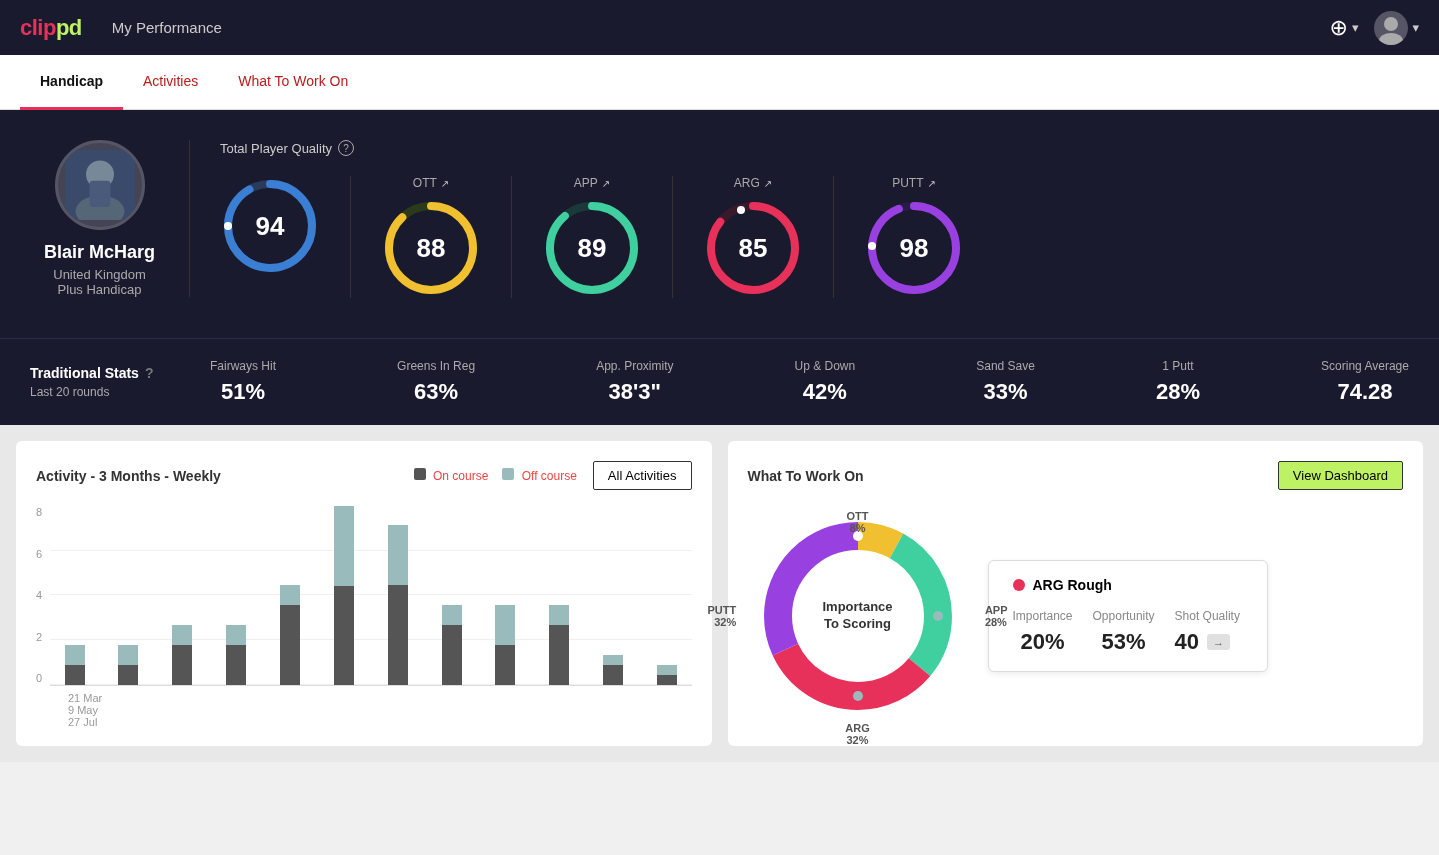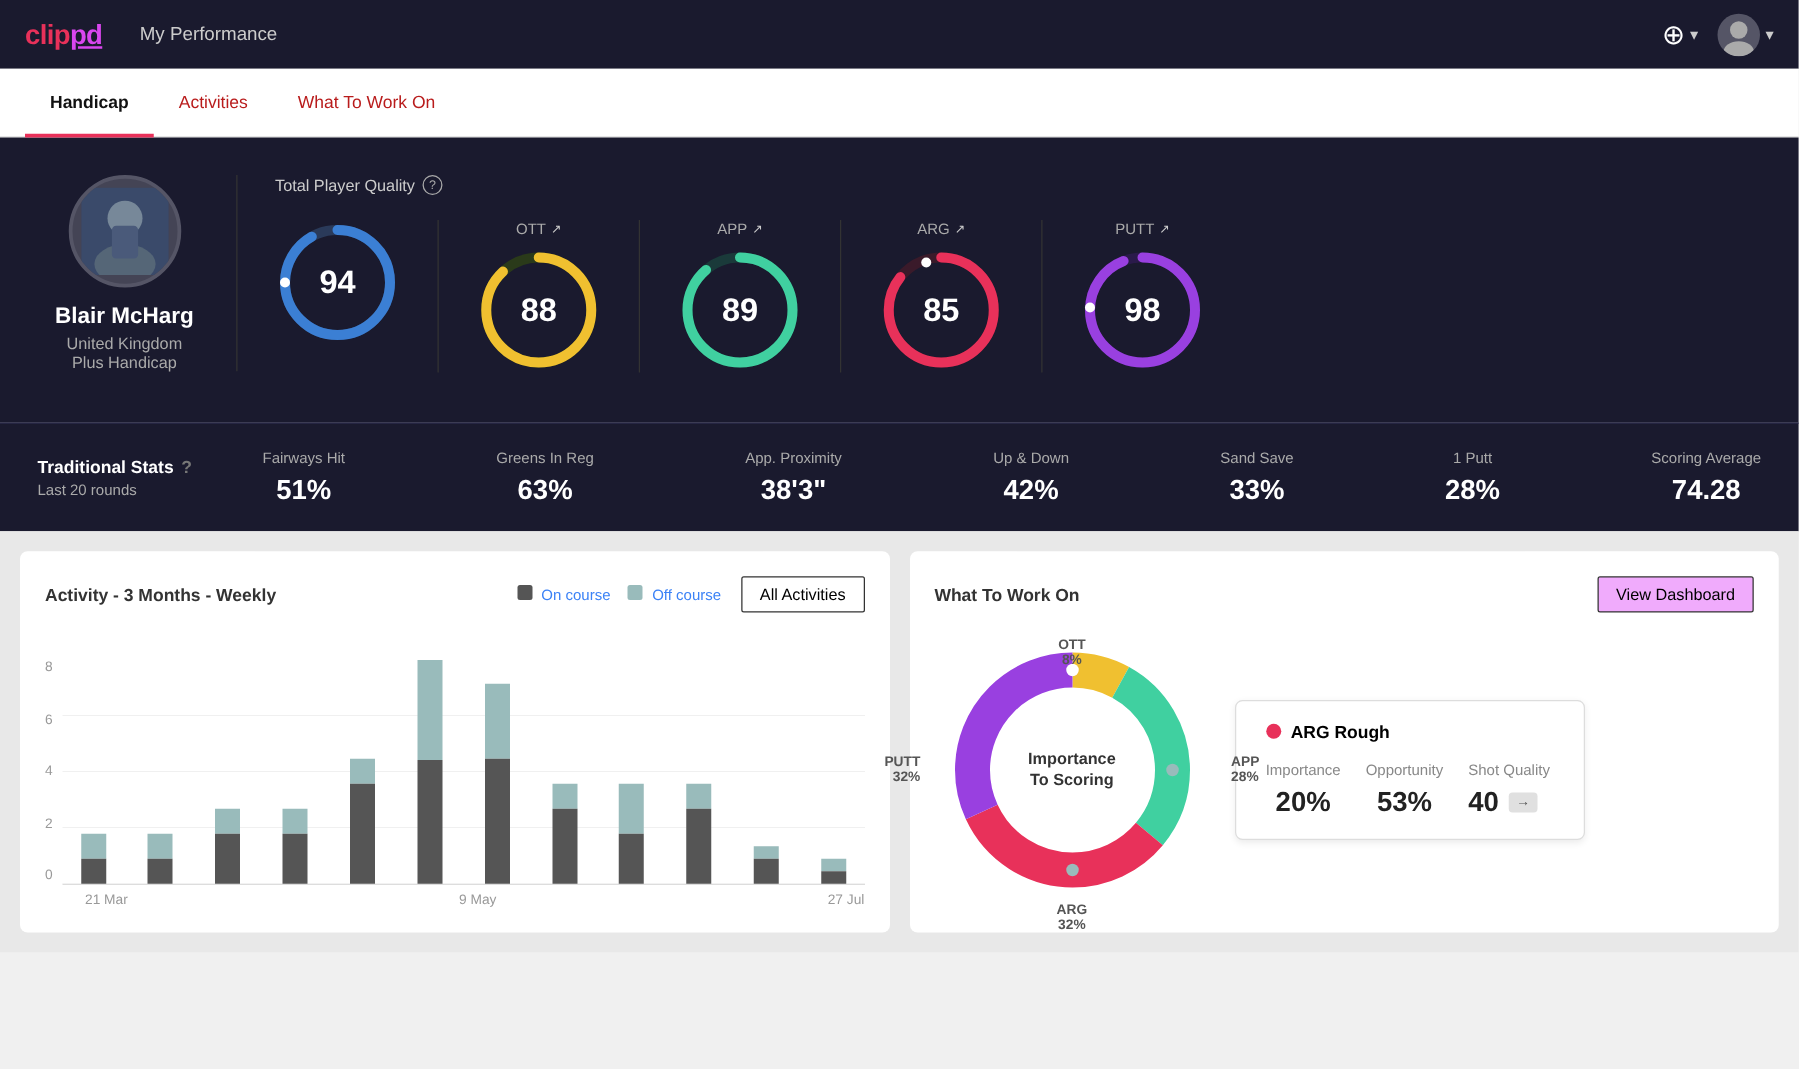--- a/index.html
+++ b/index.html
@@ -18,21 +18,21 @@
       display: flex;
       align-items: center;
       margin-right: 30px;
     }
     .logo-text {
       font-size: 22px;
       font-weight: 700;
       color: #e8315a;
       letter-spacing: -0.5px;
     }
-    .logo-text span { color: #d946ef; text-decoration: underline; }
+    .logo-text span { color: #bef264; }
     .header-title {
       color: #ccc;
       font-size: 15px;
       flex: 1;
     }
     .header-actions {
       display: flex;
       align-items: center;
       gap: 16px;
     }
@@ -234,21 +234,21 @@
       align-items: center;
       justify-content: space-between;
       margin-bottom: 16px;
     }
     .chart-title { font-size: 14px; font-weight: 600; color: #333; }
     .chart-legend {
       display: flex;
       align-items: center;
       gap: 14px;
       font-size: 12px;
-      color: #3b82f6;
+      color: #ef4444;
     }
     .legend-dot {
       display: inline-block;
       width: 12px; height: 12px;
       border-radius: 2px;
       margin-right: 4px;
     }
     .all-activities-btn {
       border: 1px solid #333;
       background: white;
@@ -304,33 +304,34 @@
         #f0f0f0 25%
       );
     }
     .x-labels {
       display: flex;
       justify-content: space-between;
       padding-left: 32px;
       margin-top: 6px;
       font-size: 11px;
       color: #999;
+      flex-direction: column;
     }
 
     
     .wtwo-header {
       display: flex;
       align-items: center;
       justify-content: space-between;
       margin-bottom: 16px;
     }
     .wtwo-title { font-size: 14px; font-weight: 600; color: #333; }
     .view-dashboard-btn {
       border: 1px solid #333;
-      background: #f0abfc;
+      background: #bef264;
       padding: 6px 14px;
       font-size: 13px;
       cursor: pointer;
       border-radius: 2px;
     }
     .wtwo-content {
       display: flex;
       gap: 20px;
       align-items: center;
     }

